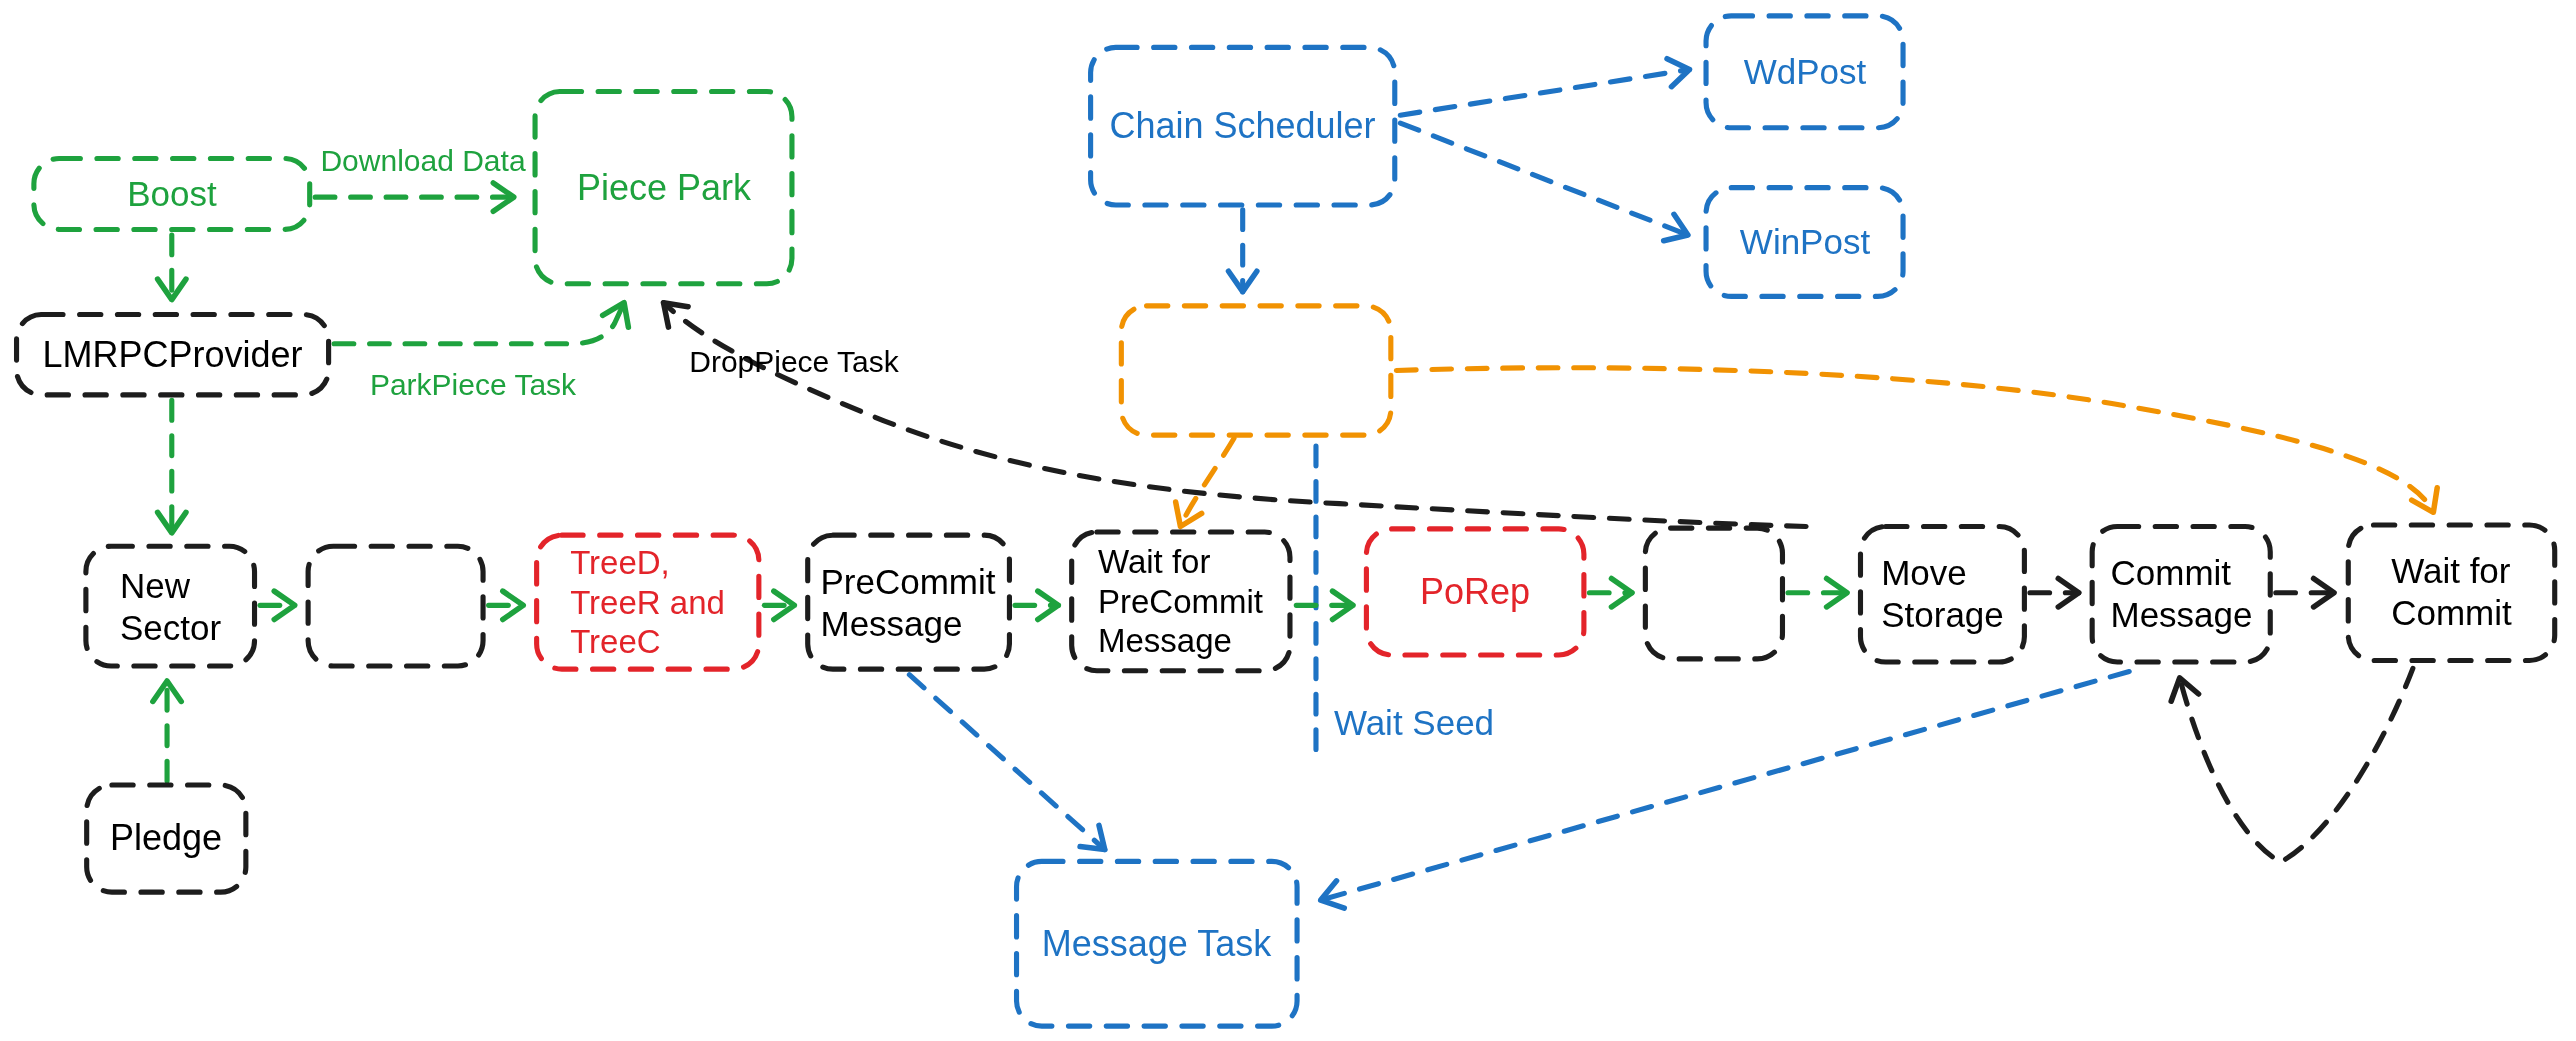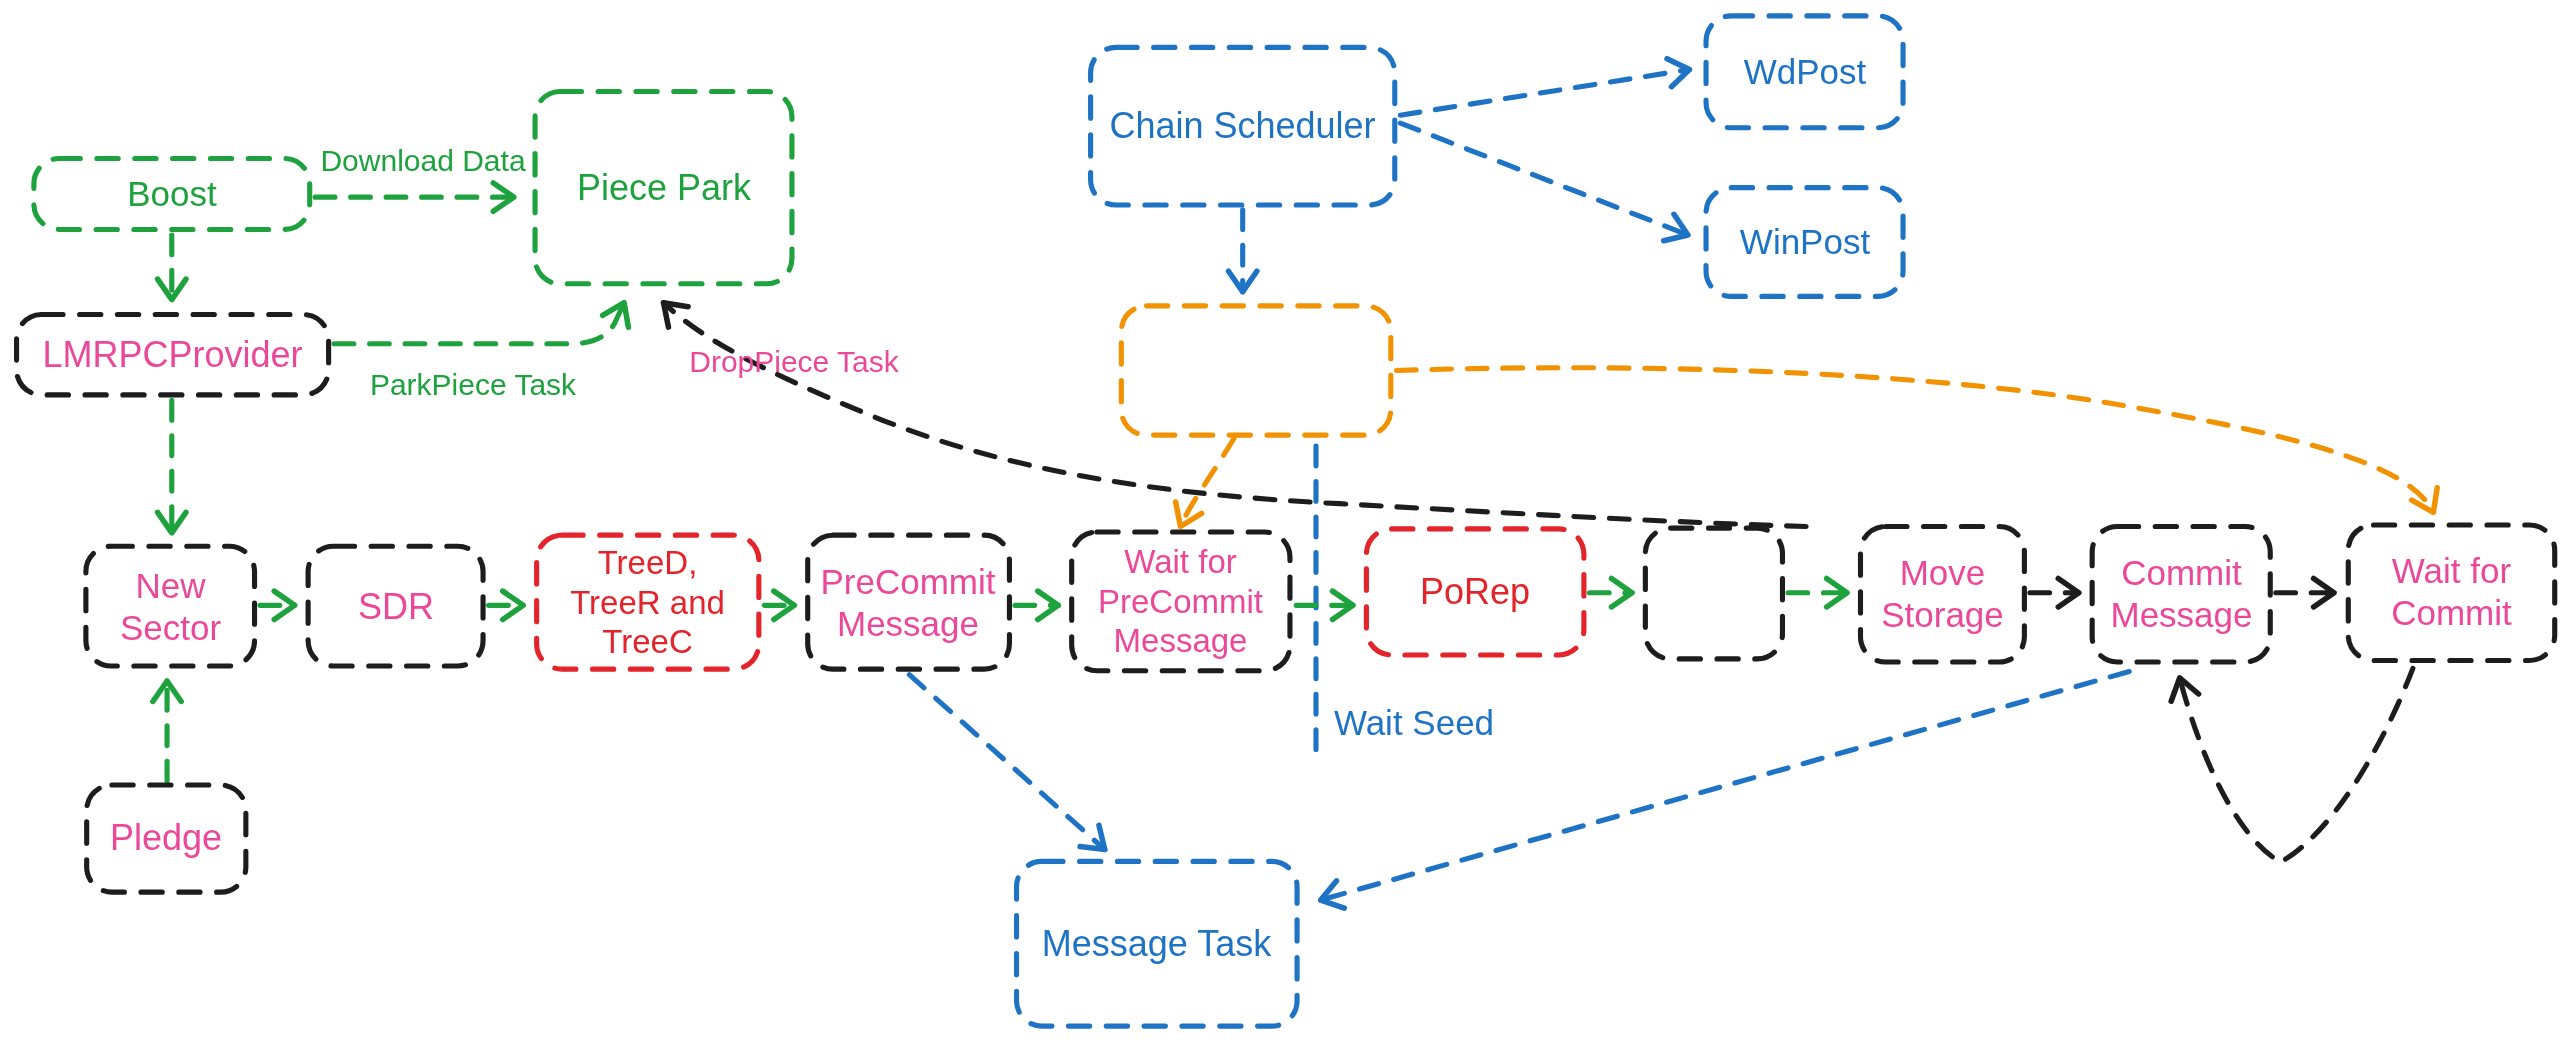--- a/index.html
+++ b/index.html
@@ -2,25 +2,25 @@
 <html style="font-size:12.6px"><head>
 <meta charset="utf-8">
 <style>
   html,body{margin:0;padding:0;background:#ffffff;}
   body{font-family:"Liberation Sans", sans-serif;}
   #canvas{position:relative;width:2576px;height:1042px;background:#ffffff;overflow:hidden;}
   #edges{position:absolute;left:0;top:0;width:2576px;height:1042px;}
   .node{
     position:absolute;
     display:flex;align-items:center;justify-content:center;
-    text-align:center;white-space:pre-line;
+    text-align:left;white-space:pre-line;
     font-size:35px;line-height:1.2;border-radius:27px;
   }
   .c-green{color:#1ea23e;}
-  .c-black{color:#ec4899;}
+  .c-black{color:#000000;}
   .c-blue{color:#1e73c4;}
   .c-orange{color:#f19202;}
   .c-red{color:#e3242a;}
   .elabel{
     position:absolute;transform:translate(-50%,-50%);
     white-space:nowrap;font-size:30px;
   }
 </style>
 </head>
 <body>
@@ -111,22 +111,20 @@
     <span>WdPost</span></div>
 
   <div class="node c-blue" style="left:1704px;top:185px;width:202px;height:113px">
     <span>WinPost</span></div>
 
 
   <div class="node c-black" style="left:84px;top:544px;width:173px;height:125px">
     <span>New
 Sector</span></div>
 
-  <div class="node c-black" style="left:306px;top:544px;width:180px;height:125px;font-size:36px">
-    <span>SDR</span></div>
 
   <div class="node c-red" style="left:534px;top:533px;width:227px;height:139px;font-size:33px">
     <span>TreeD,
 TreeR and
 TreeC</span></div>
 
   <div class="node c-black" style="left:805px;top:533px;width:206px;height:139px">
     <span>PreCommit
 Message</span></div>
 

